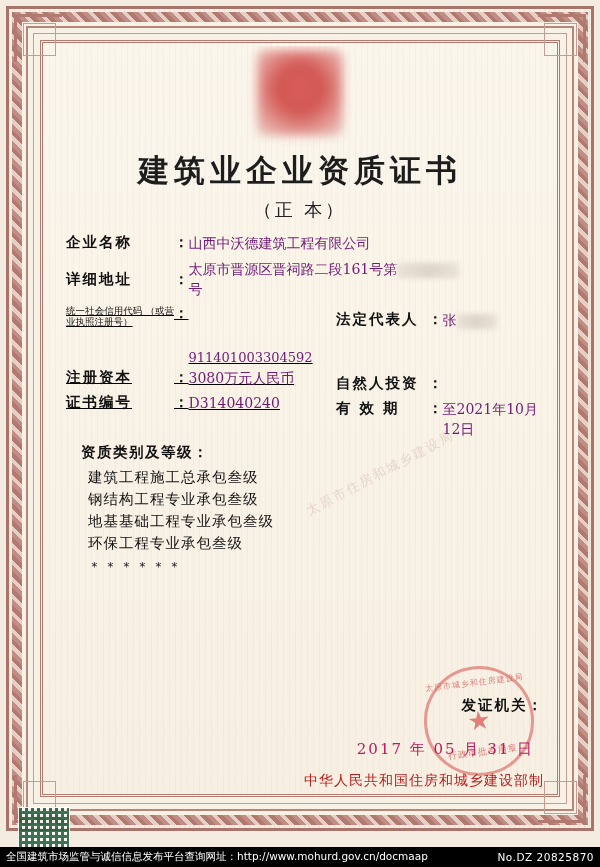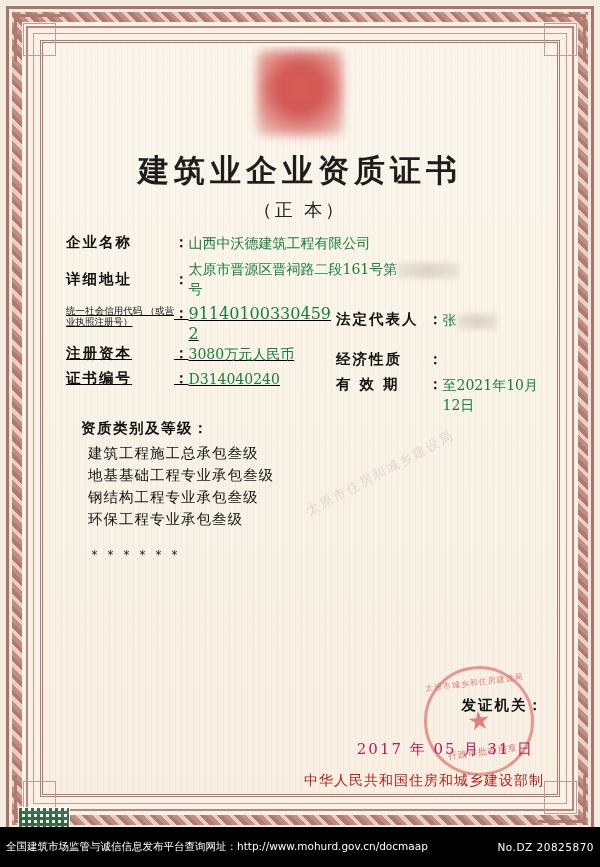--- a/index.html
+++ b/index.html
@@ -162,25 +162,25 @@
     flex: 0 0 8px;
     font-family: "DejaVu Serif", serif;
     font-size: 14.5px;
     font-weight: bold;
     color: #111;
   }
   .value {
     flex: 1 1 auto;
     font-family: "DejaVu Serif", serif;
     font-size: 14px;
-    color: #15803d;
+    color: #701a75;
     line-height: 20px;
     word-break: break-all;
   }
-  .value.small { font-size: 16px; }
+  .value.small { font-size: 13px; margin-top: 44px; }
 
   .split-row { display: flex; align-items: flex-start; }
   .split-left { flex: 0 0 270px; display: flex; align-items: flex-start; text-decoration: underline; }
   .split-right { flex: 1 1 auto; display: flex; align-items: flex-start; margin-top: 6px; }
   .split-right .label { width: 92px; flex: 0 0 92px; }
 
   .redact {
     display: inline-block;
     vertical-align: middle;
     background: linear-gradient(90deg, #e9e2d6, #ddd4c6, #e9e2d6);
@@ -195,21 +195,21 @@
   .qual-head {
     margin-top: 4px;
     font-family: "DejaVu Serif", serif;
     font-size: 14.5px;
     font-weight: bold;
     letter-spacing: 1.5px;
     color: #111;
     margin-left: 15px;
   }
   .qual-list {
-    margin: 4px 0 16px 22px;
+    margin: 4px 0 4px 22px;
     padding: 0;
     list-style: none;
   }
   .qual-list li {
     font-family: "DejaVu Serif", serif;
     font-size: 14.5px;
     color: #111;
     line-height: 22px;
     letter-spacing: 1px;
   }
@@ -328,21 +328,21 @@
     opacity: 0.85;
     border: 1px solid #ffffff;
   }
 
   
   .bottom-bar {
     position: absolute;
     left: 0;
     bottom: 0;
     width: 100%;
-    height: 40px;
+    height: 20px;
     background: #000000;
     color: #ffffff;
     display: flex;
     align-items: center;
     justify-content: space-between;
     padding: 0 6px;
     box-sizing: border-box;
     font-family: "DejaVu Sans", sans-serif;
     font-size: 10.5px;
   }
@@ -406,21 +406,21 @@
         </div>
       </div>
 
       <div class="split-row">
         <div class="split-left">
           <div class="label">注册资本</div>
           <div class="colon">：</div>
           <div class="value">3080万元人民币</div>
         </div>
         <div class="split-right">
-          <div class="label">经济性质</div>
+          <div class="label">自然人投资</div>
           <div class="colon">：</div>
         </div>
       </div>
 
       <div class="split-row">
         <div class="split-left">
           <div class="label">证书编号</div>
           <div class="colon">：</div>
           <div class="value">D314040240</div>
         </div>
@@ -430,22 +430,22 @@
           <div class="value">至2021年10月12日</div>
         </div>
       </div>
 
       <div class="qual-head">
         <span>资质类别及等级</span>：
       </div>
 
       <ul class="qual-list">
         <li>建筑工程施工总承包叁级</li>
+        <li>钢结构工程专业承包叁级</li>
         <li>地基基础工程专业承包叁级</li>
-        <li>钢结构工程专业承包叁级</li>
         <li>环保工程专业承包叁级</li>
       </ul>
       <div class="qual-stars">＊＊＊＊＊＊</div>
 
     </div>
 
     <div class="seal">
       <div class="seal-top">太原市城乡和住房建设局</div>
       <div class="star">★</div>
       <div class="seal-bottom">行政审批专用章</div>

